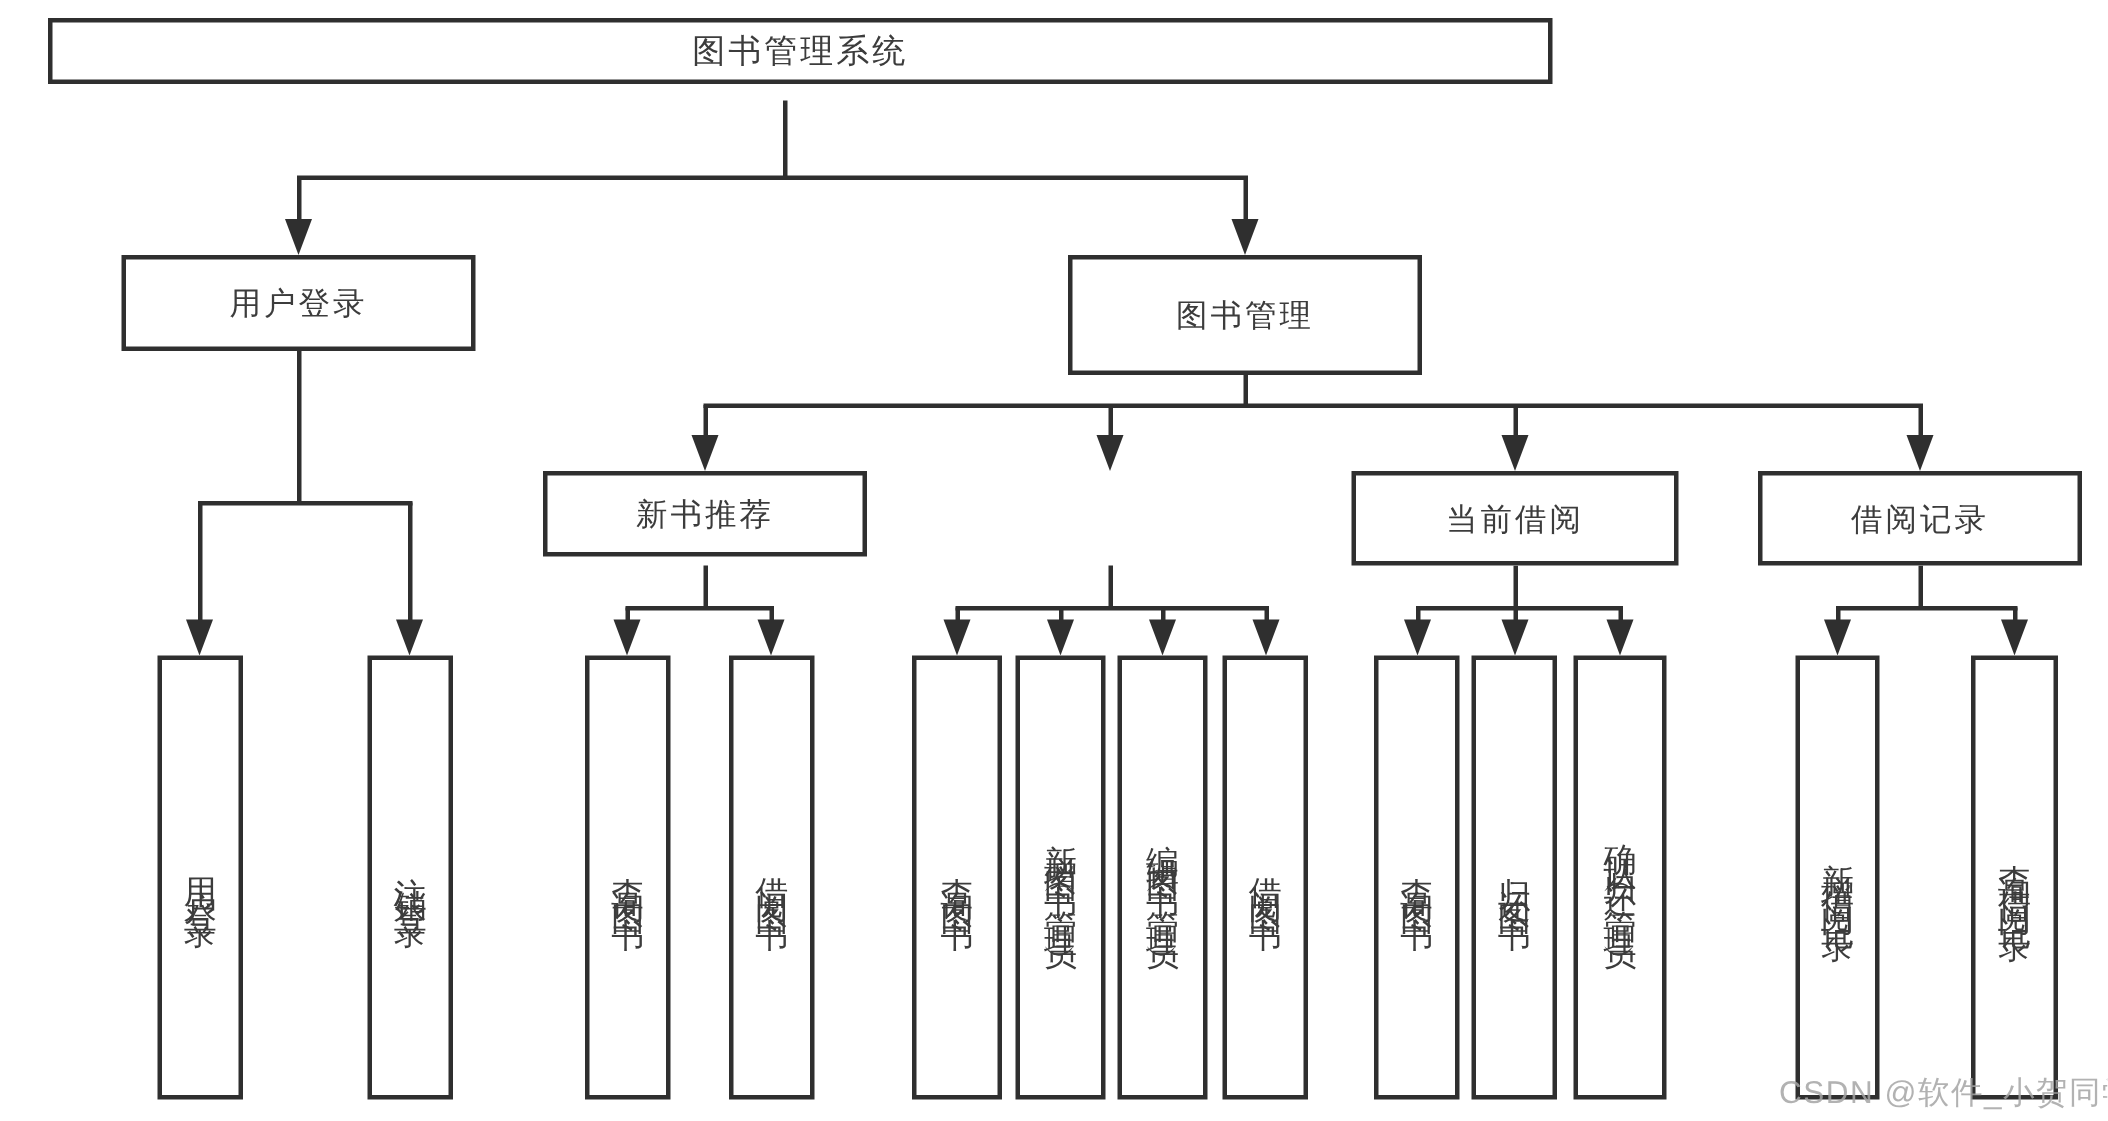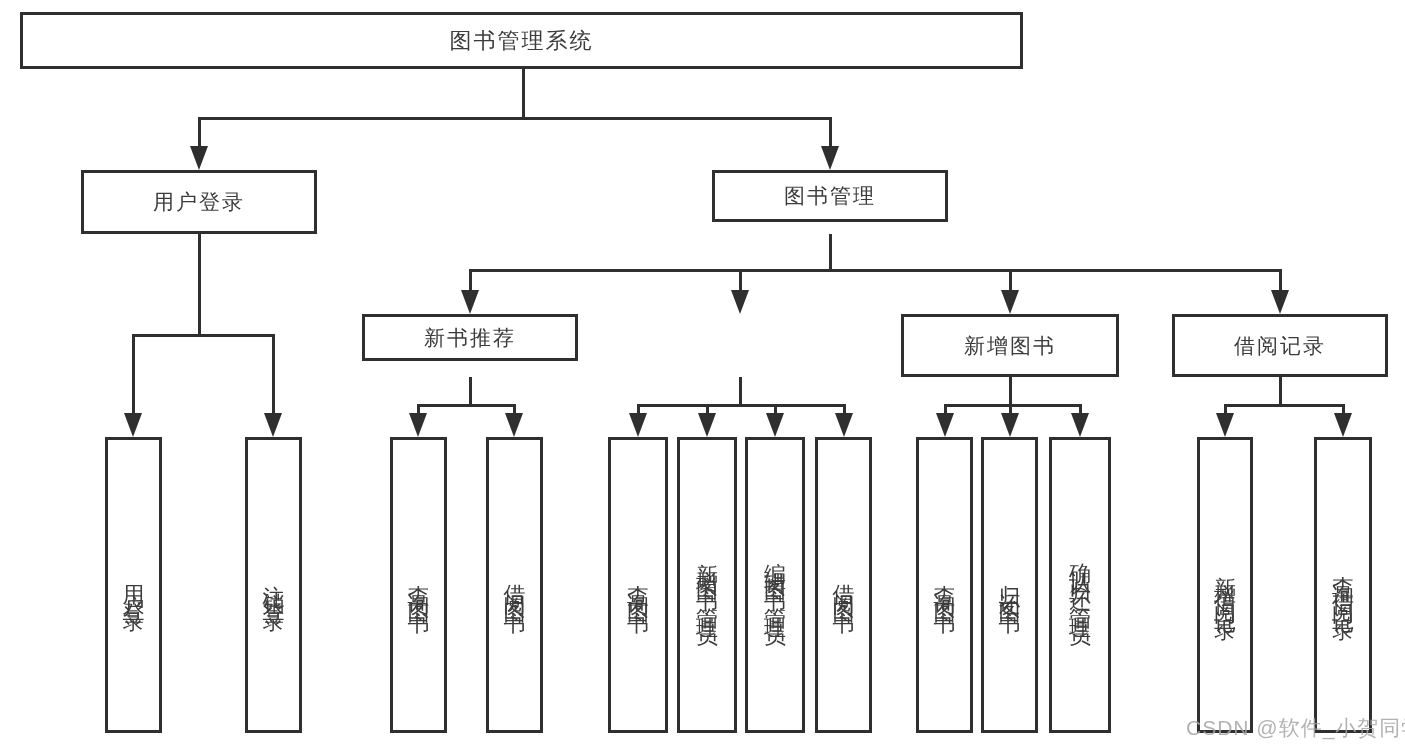--- a/index.html
+++ b/index.html
@@ -28,36 +28,36 @@
   .watermark{
     position:absolute;left:1186px;top:714px;z-index:3;
     font-size:21px;color:rgba(165,165,165,0.85);letter-spacing:1px;white-space:nowrap;
   }
 </style>
 </head>
 <body>
 
 <div class="canvas">
 
-  <div class="box root" style="left:20px;top:12px;width:1003px;height:57px;">
+  <div class="box root" style="left:32px;top:12px;width:1003px;height:44px;">
     <span>图书管理系统</span>
   </div>
 
   <div class="box" style="left:81px;top:170px;width:236px;height:64px;">
     <span>用户登录</span>
   </div>
-  <div class="box" style="left:712px;top:170px;width:236px;height:52px;">
+  <div class="box" style="left:712px;top:170px;width:236px;height:80px;">
     <span>图书管理</span>
   </div>
 
-  <div class="box" style="left:362px;top:314px;width:216px;height:47px;">
+  <div class="box" style="left:362px;top:314px;width:216px;height:57px;">
     <span>新书推荐</span>
   </div>
   <div class="box" style="left:901px;top:314px;width:218px;height:63px;">
-    <span>新增图书</span>
+    <span>当前借阅</span>
   </div>
   <div class="box" style="left:1172px;top:314px;width:216px;height:63px;">
     <span>借阅记录</span>
   </div>
 
   <div class="vbox" style="left:105px;top:437px;width:57px;height:296px;">
     <span>用户登录</span>
   </div>
   <div class="vbox" style="left:245px;top:437px;width:57px;height:296px;">
     <span>注销登录</span>

